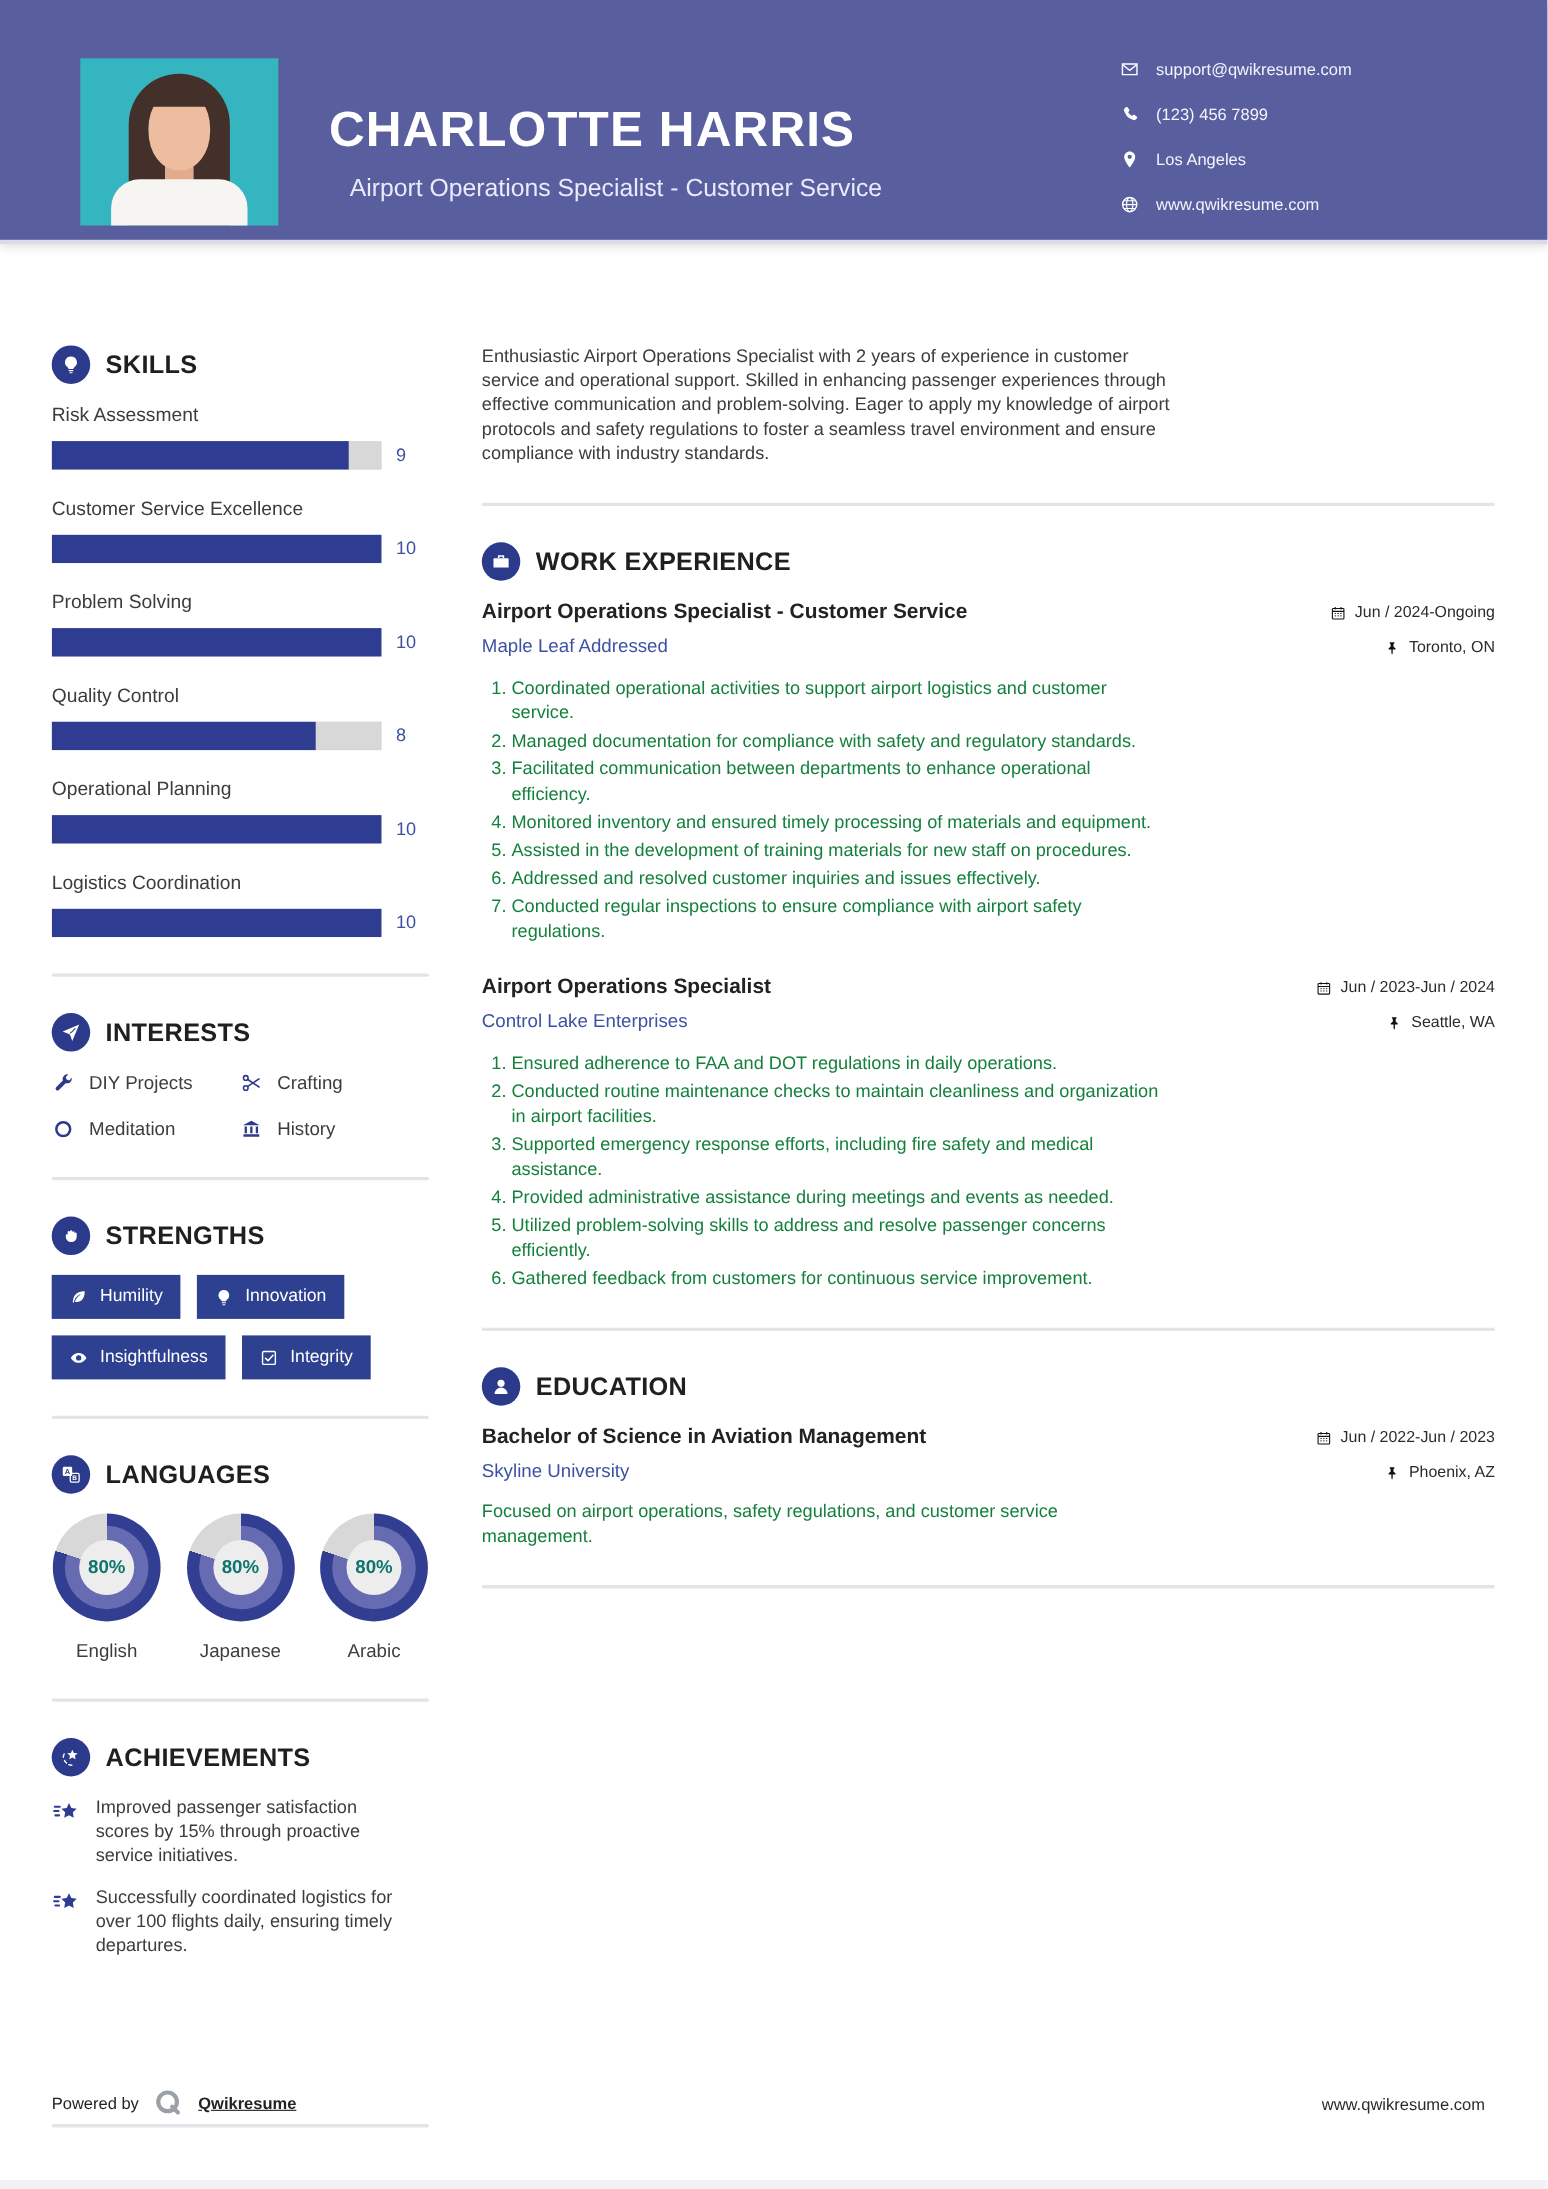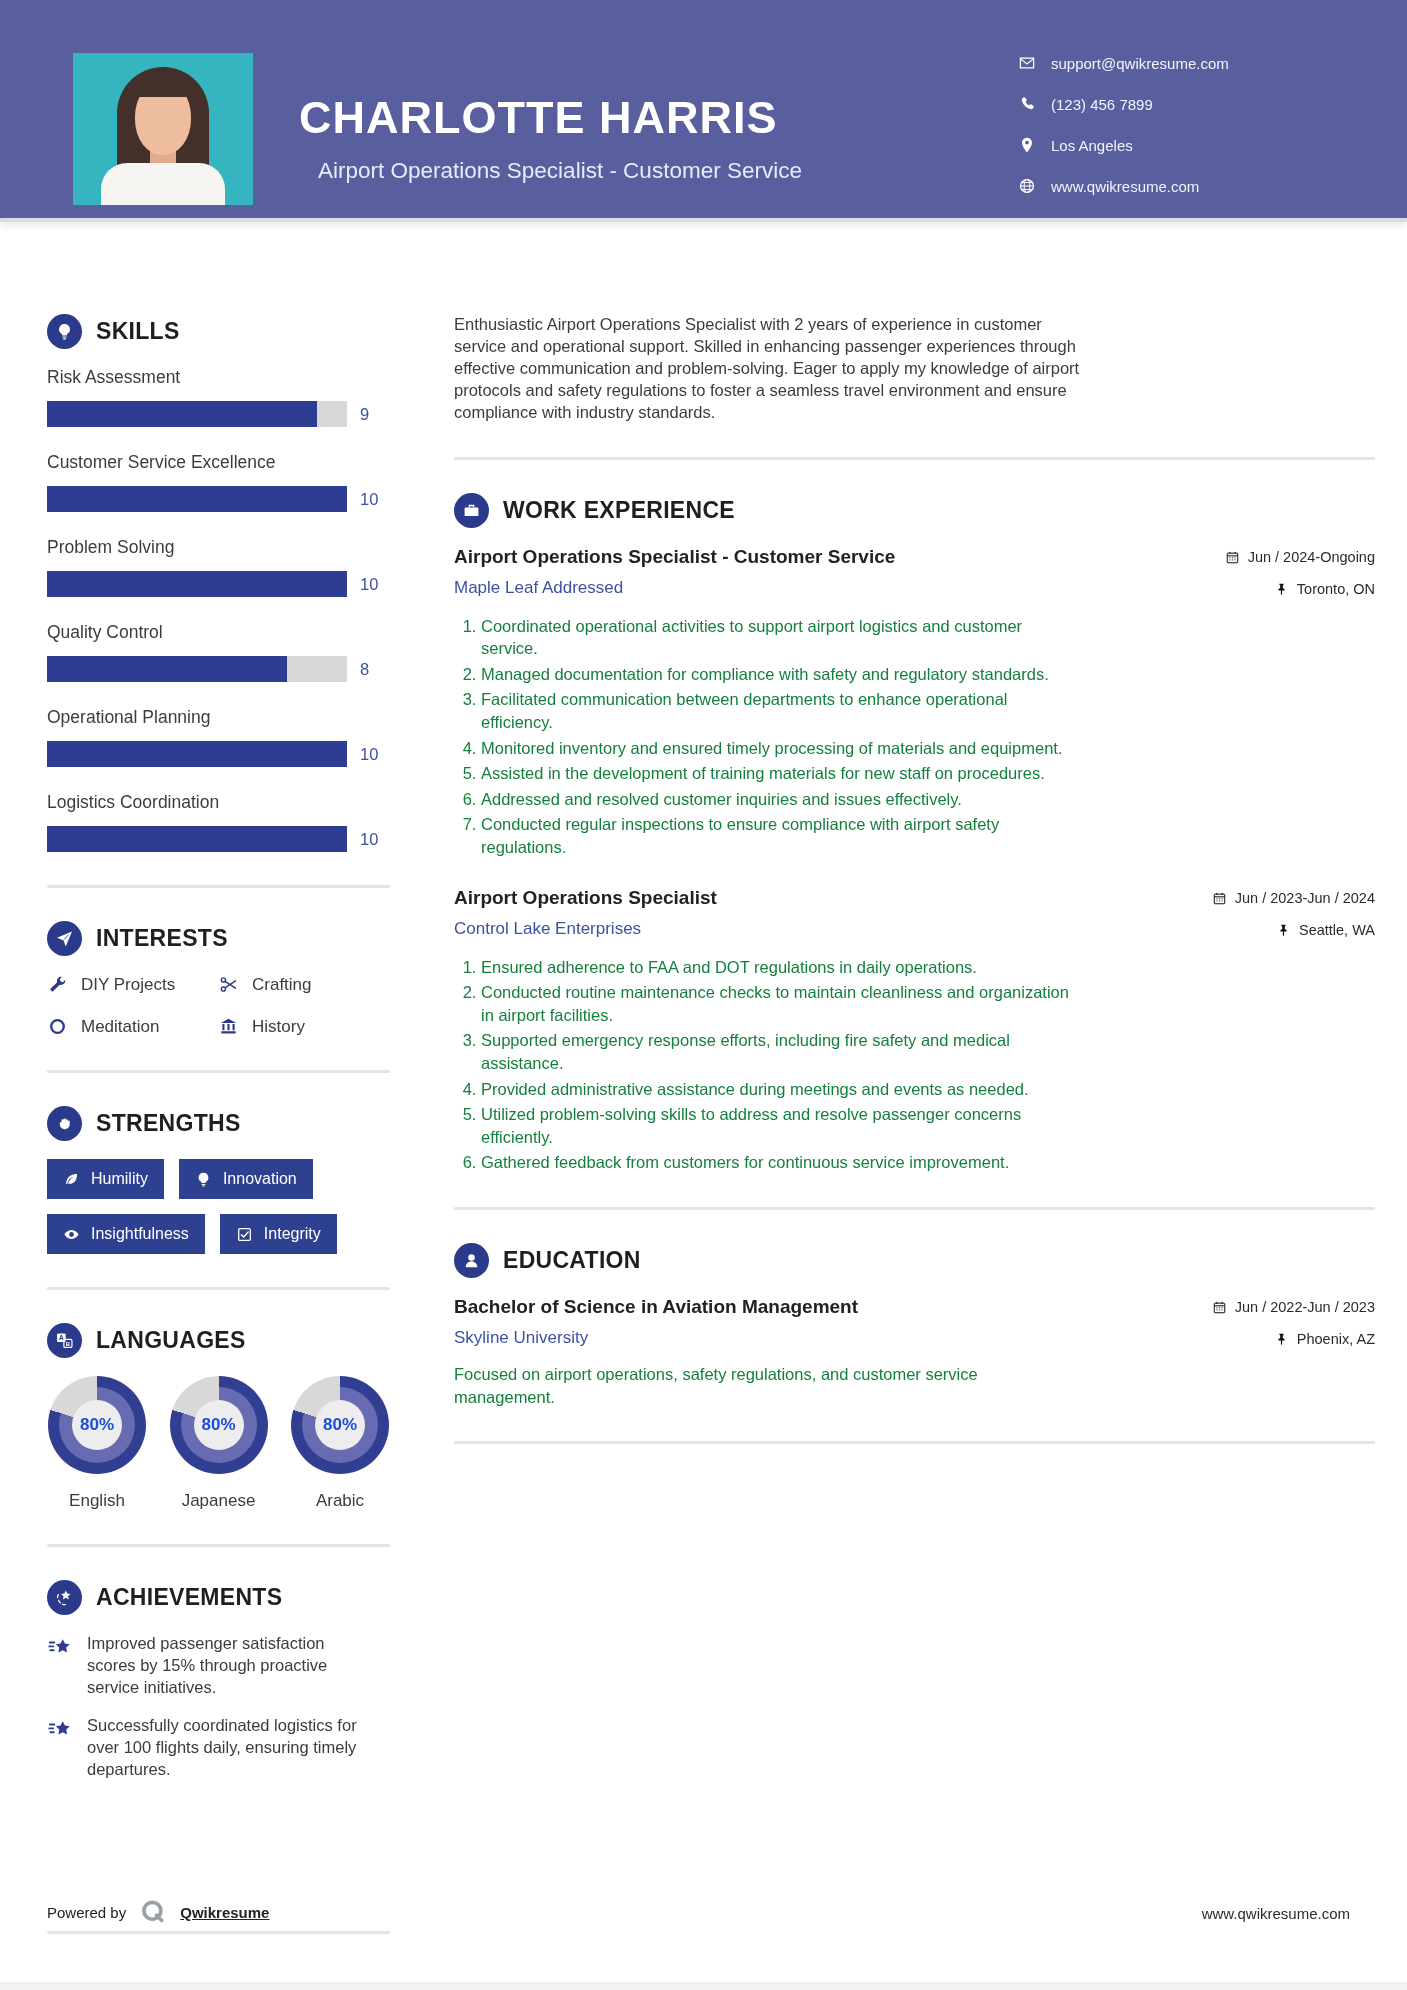--- a/index.html
+++ b/index.html
@@ -23,21 +23,21 @@
   .photo .neck  { position:absolute; left:77px; top:92px;  width:26px; height:22px; background:#e2ab8d; }
   .photo .face  { position:absolute; left:62px; top:28px;  width:56px; height:74px; background:#eebd9f; border-radius:48%; }
   .photo .fringe{ position:absolute; left:55px; top:20px;  width:70px; height:24px; background:#44302a; border-radius:35px 35px 0 0; }
   .name     { position:absolute; left:299px; top:92px;  margin:0; color:#fff; font-size:45px; font-weight:800; letter-spacing:1px; white-space:nowrap; }
   .subtitle { position:absolute; left:318px; top:158px; margin:0; color:#e9ebfb; font-size:22.5px; font-weight:500; white-space:nowrap; }
   .contacts { position:absolute; left:1018px; top:54px; display:flex; flex-direction:column; gap:23px; }
   .c-row    { display:flex; align-items:center; gap:15px; color:#f3f4fc; font-size:15px; }
   .c-row .ic{ width:18px; height:18px; color:#ffffff; flex:none; }
 
   
-  .columns { display:flex; gap:64px; padding:96px 31px 0 47px; }
+  .columns { display:flex; gap:48px; padding:96px 31px 0 47px; }
   .col-left  { width:343px; flex:none; }
   .col-right { width:921px; flex:none; }
 
   .sec-head { display:flex; align-items:center; gap:14px; margin-bottom:18px; }
   .hico { width:35px; height:35px; border-radius:50%; background:var(--accent); display:flex; align-items:center; justify-content:center; flex:none; }
   .hico .ic { width:19px; height:19px; color:#fff; }
   .sec-title { font-size:23px; font-weight:800; color:var(--heading-text); letter-spacing:.3px; }
 
   .hr { height:3px; background:var(--divider); border-radius:2px; margin:33px 0; }
 
@@ -60,21 +60,21 @@
   .chip .ic { width:17px; height:17px; color:#fff; flex:none; }
 
   
   .donuts { display:flex; justify-content:space-between; margin-top:10px; }
   .lang { display:flex; flex-direction:column; align-items:center; width:100px; }
   .donut { position:relative; width:98px; height:98px; border-radius:50%;
            background:conic-gradient(var(--ring) calc(var(--p) * 1%), var(--track) 0); }
   .donut::before { content:""; position:absolute; inset:11px; border-radius:50%;
            background:conic-gradient(var(--ring2) calc(var(--p) * 1%), var(--track) 0); }
   .donut-center { position:absolute; inset:24px; border-radius:50%; background:var(--donut-center);
-           display:flex; align-items:center; justify-content:center; font-size:17px; font-weight:700; color:#1d4ed8; z-index:1; }
+           display:flex; align-items:center; justify-content:center; font-size:17px; font-weight:700; color:#0f766e; z-index:1; }
   .lang-label { margin-top:17px; font-size:17px; color:#3c3c3c; }
 
   
   .ach { display:flex; gap:13px; margin-bottom:17px; padding-right:24px; }
   .ach .ic { width:27px; height:27px; color:var(--bar-fill); flex:none; margin-top:1px; }
   .ach-text { font-size:16.5px; line-height:1.32; color:#3c3c3c; }
 
   
   .summary { width:628px; margin:0; font-size:16.5px; line-height:1.33; color:#3c3c3c; }
   .job { margin-bottom:28px; }

